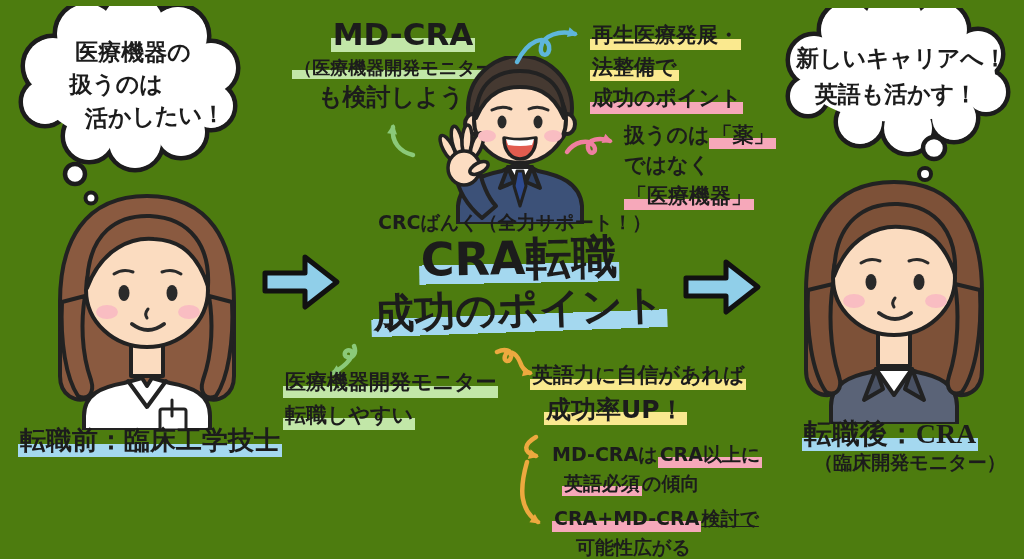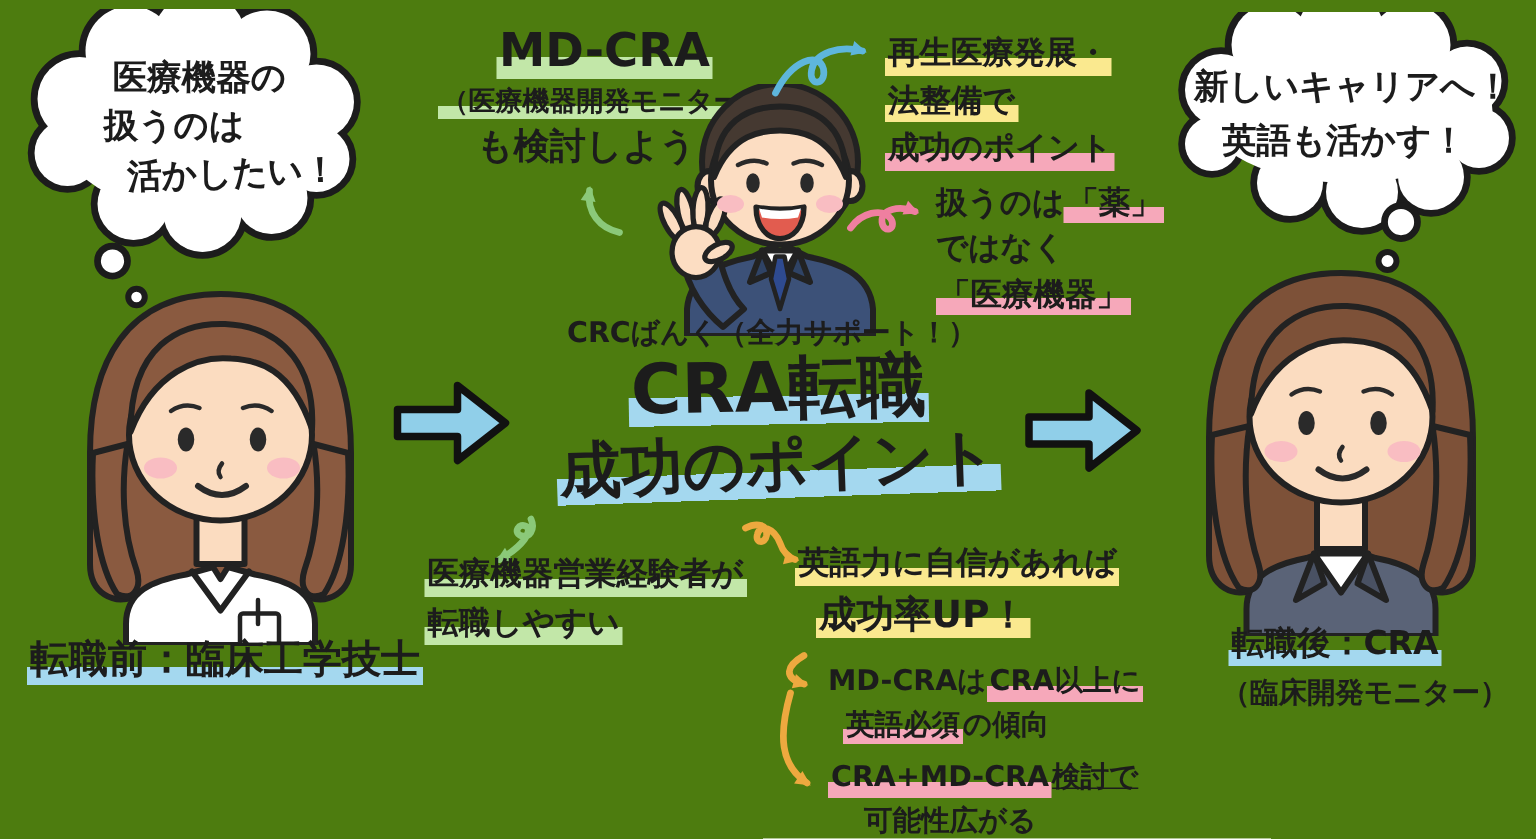--- a/index.html
+++ b/index.html
@@ -236,25 +236,25 @@
     <path d="M527,462 C519,490 520,510 538,522" fill="none" stroke="#eda93f" stroke-width="4.5" stroke-linecap="round" marker-end="url(#mo)"></path>
   </svg>
 
   <div class="abs center txt" style="left:378px;top:210px;width:270px;font-size:19px;">CRCばんく（全力サポート！）</div>
   <div class="abs center" style="left:359px;top:232px;width:320px;">
     <div class="txt" style="font-size:46px;line-height:1.15;transform:rotate(-1deg);"><span class="hl hl-blue">CRA転職</span></div>
     <div class="txt" style="font-size:41px;line-height:1.2;transform:rotate(-2deg);"><span class="hl hl-blue">成功のポイント</span></div>
   </div>
 
   <div class="abs center txt" style="left:10px;top:424px;width:280px;font-size:26px;"><span class="hl hl-blue">転職前：臨床工学技士</span></div>
-  <div class="abs center txt" style="left:760px;top:416px;width:260px;font-size:22px;"><span class="hl hl-blue">転職後：CRA</span></div>
+  <div class="abs center txt" style="left:760px;top:416px;width:260px;font-size:28px;font-family:Liberation Serif, serif;"><span class="hl hl-blue">転職後：CRA</span></div>
   <div class="abs center txt" style="left:796px;top:450px;width:228px;font-size:19px;">（臨床開発モニター）</div>
 
   <div class="abs" style="left:283px;top:366px;width:235px;">
-    <div class="txt" style="font-size:21px;line-height:1.55;"><span class="hl hl-green">医療機器営業経験者が</span></div>
+    <div class="txt" style="font-size:21px;line-height:1.55;"><span class="hl hl-green">医療機器開発モニター</span></div>
     <div class="txt" style="font-size:21px;line-height:1.55;"><span class="hl hl-green">転職しやすい</span></div>
   </div>
 
   <div class="abs" style="left:530px;top:360px;width:250px;">
     <div class="txt" style="font-size:21px;line-height:1.5;"><span class="hl hl-yellow">英語力に自信があれば</span></div>
     <div class="txt" style="font-size:25px;line-height:1.4;margin-left:14px;"><span class="hl hl-yellow">成功率UP！</span></div>
   </div>
 
   <div class="abs" style="left:552px;top:440px;width:230px;">
     <div class="txt" style="font-size:19px;line-height:1.5;"><span>MD-CRAは</span><span class="hl hl-pink">CRA以上に</span></div>

